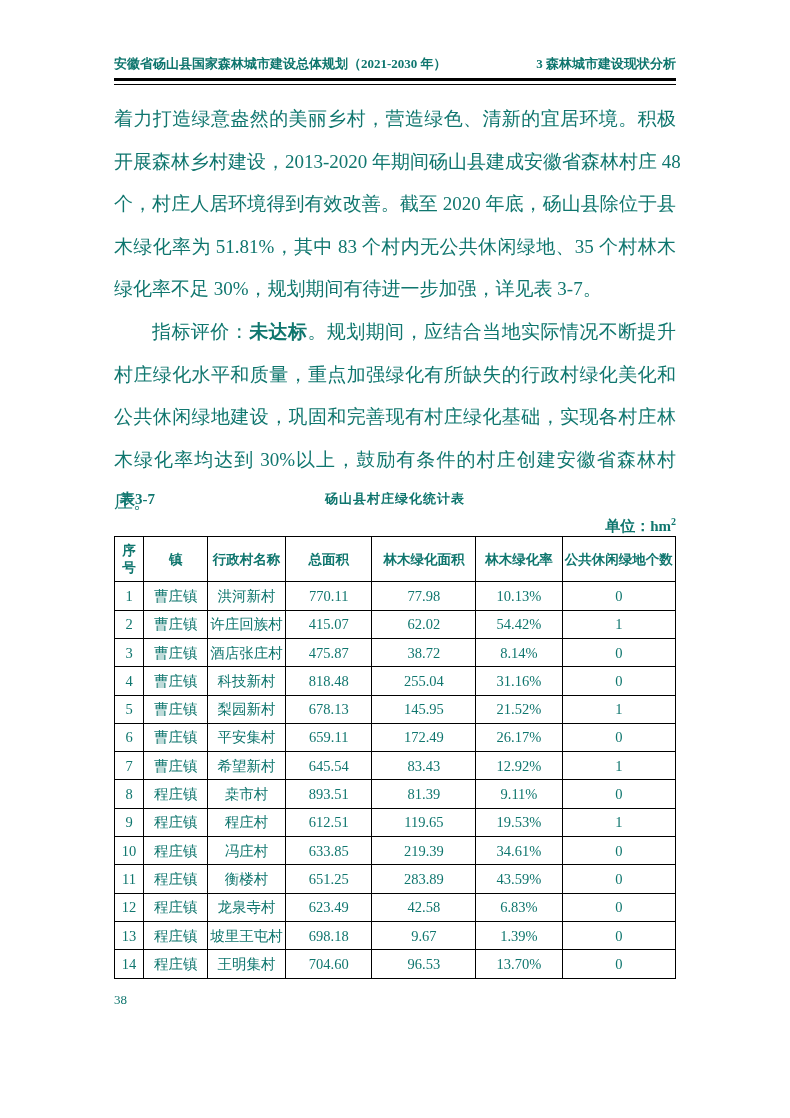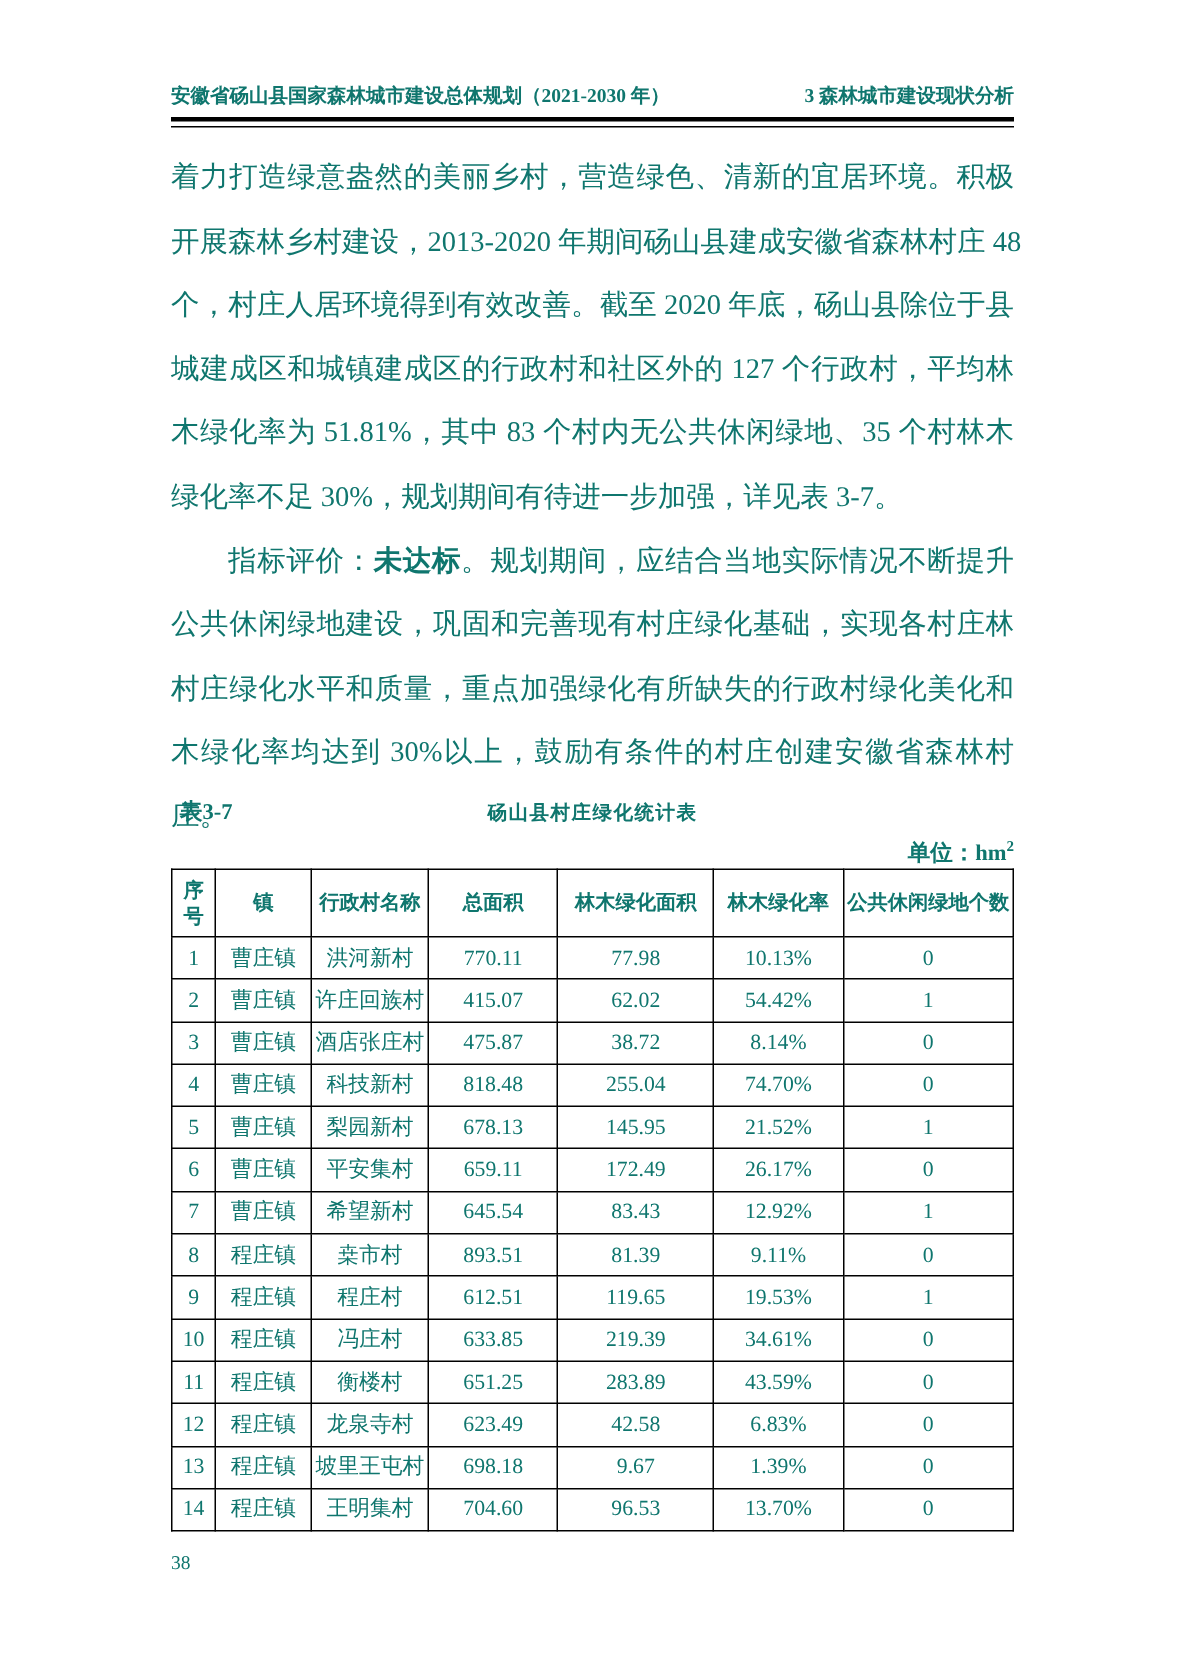--- a/index.html
+++ b/index.html
@@ -69,27 +69,26 @@
     <div class="runhead">
       <span>安徽省砀山县国家森林城市建设总体规划（2021-2030 年）</span>
       <span>3 森林城市建设现状分析</span>
     </div>
     <div class="headrule"></div>
 
     <div class="bodytext">
       <div class="tline">着力打造绿意盎然的美丽乡村，营造绿色、清新的宜居环境。积极</div>
       <div class="tline">开展森林乡村建设，2013-2020 年期间砀山县建成安徽省森林村庄 48</div>
       <div class="tline">个，村庄人居环境得到有效改善。截至 2020 年底，砀山县除位于县</div>
-      <div class="tline">城建成区和城镇建成区的行政村和社区外的 127 个行政村，平均林</div>
       <div class="tline">木绿化率为 51.81%，其中 83 个村内无公共休闲绿地、35 个村林木</div>
       <div class="tline lastline">绿化率不足 30%，规划期间有待进一步加强，详见表 3-7。</div>
 
       <div class="tline indent"><span>指标评价：</span><b class="kw">未达标</b><span>。规划期间，应结合当地实际情况不断提升</span></div>
+      <div class="tline">村庄绿化水平和质量，重点加强绿化有所缺失的行政村绿化美化和</div>
       <div class="tline">公共休闲绿地建设，巩固和完善现有村庄绿化基础，实现各村庄林</div>
-      <div class="tline">村庄绿化水平和质量，重点加强绿化有所缺失的行政村绿化美化和</div>
       <div class="tline lastline">木绿化率均达到 30%以上，鼓励有条件的村庄创建安徽省森林村庄。</div>
     </div>
 
     <div class="caption-row">
       <span class="tbl-label">表3-7</span>
       <div class="tbl-title">砀山县村庄绿化统计表</div>
     </div>
     <div class="unit-row"><span>单位：</span><span>hm</span><sup>2</sup></div>
 
     <table class="green-table">
@@ -144,21 +143,21 @@
             <td>8.14%</td>
             <td>0</td>
           </tr>
 
           <tr>
             <td>4</td>
             <td>曹庄镇</td>
             <td>科技新村</td>
             <td>818.48</td>
             <td>255.04</td>
-            <td>74.70%</td>
+            <td>31.16%</td>
             <td>0</td>
           </tr>
 
           <tr>
             <td>5</td>
             <td>曹庄镇</td>
             <td>梨园新村</td>
             <td>678.13</td>
             <td>145.95</td>
             <td>21.52%</td>

